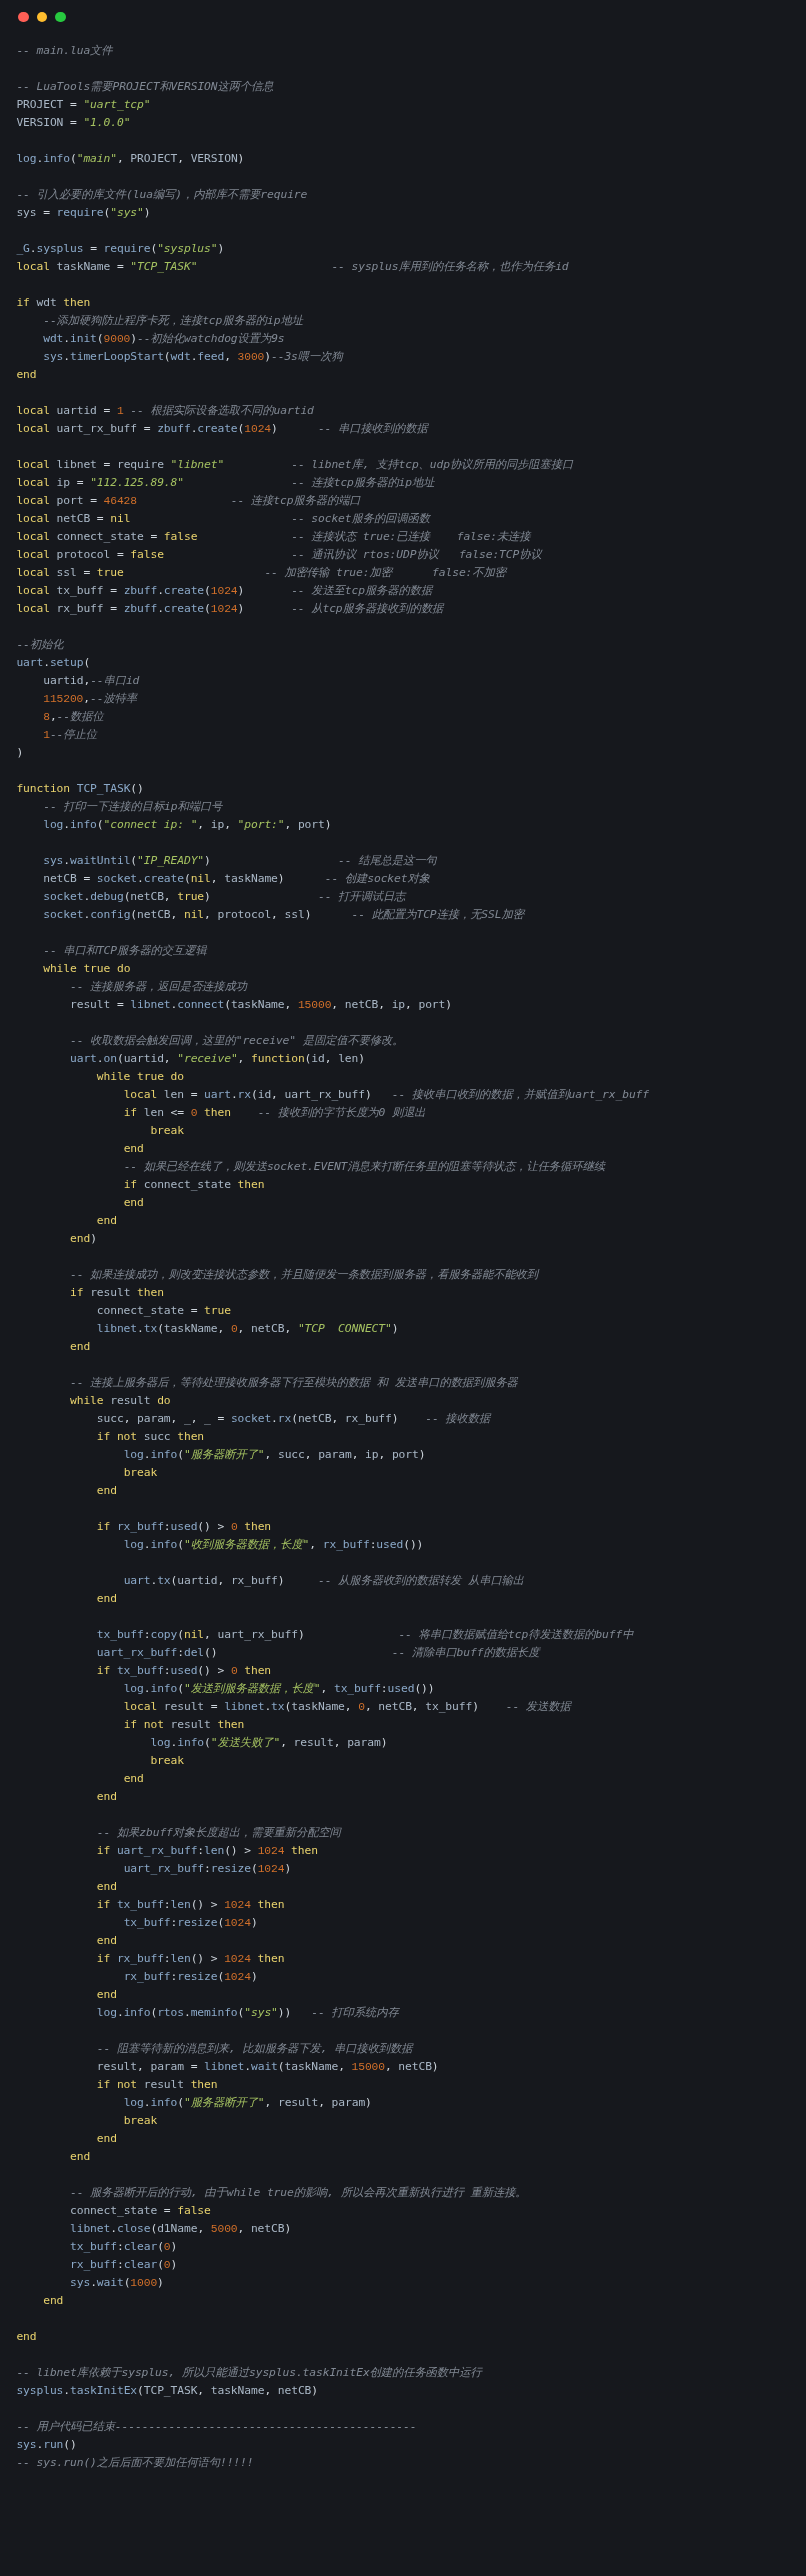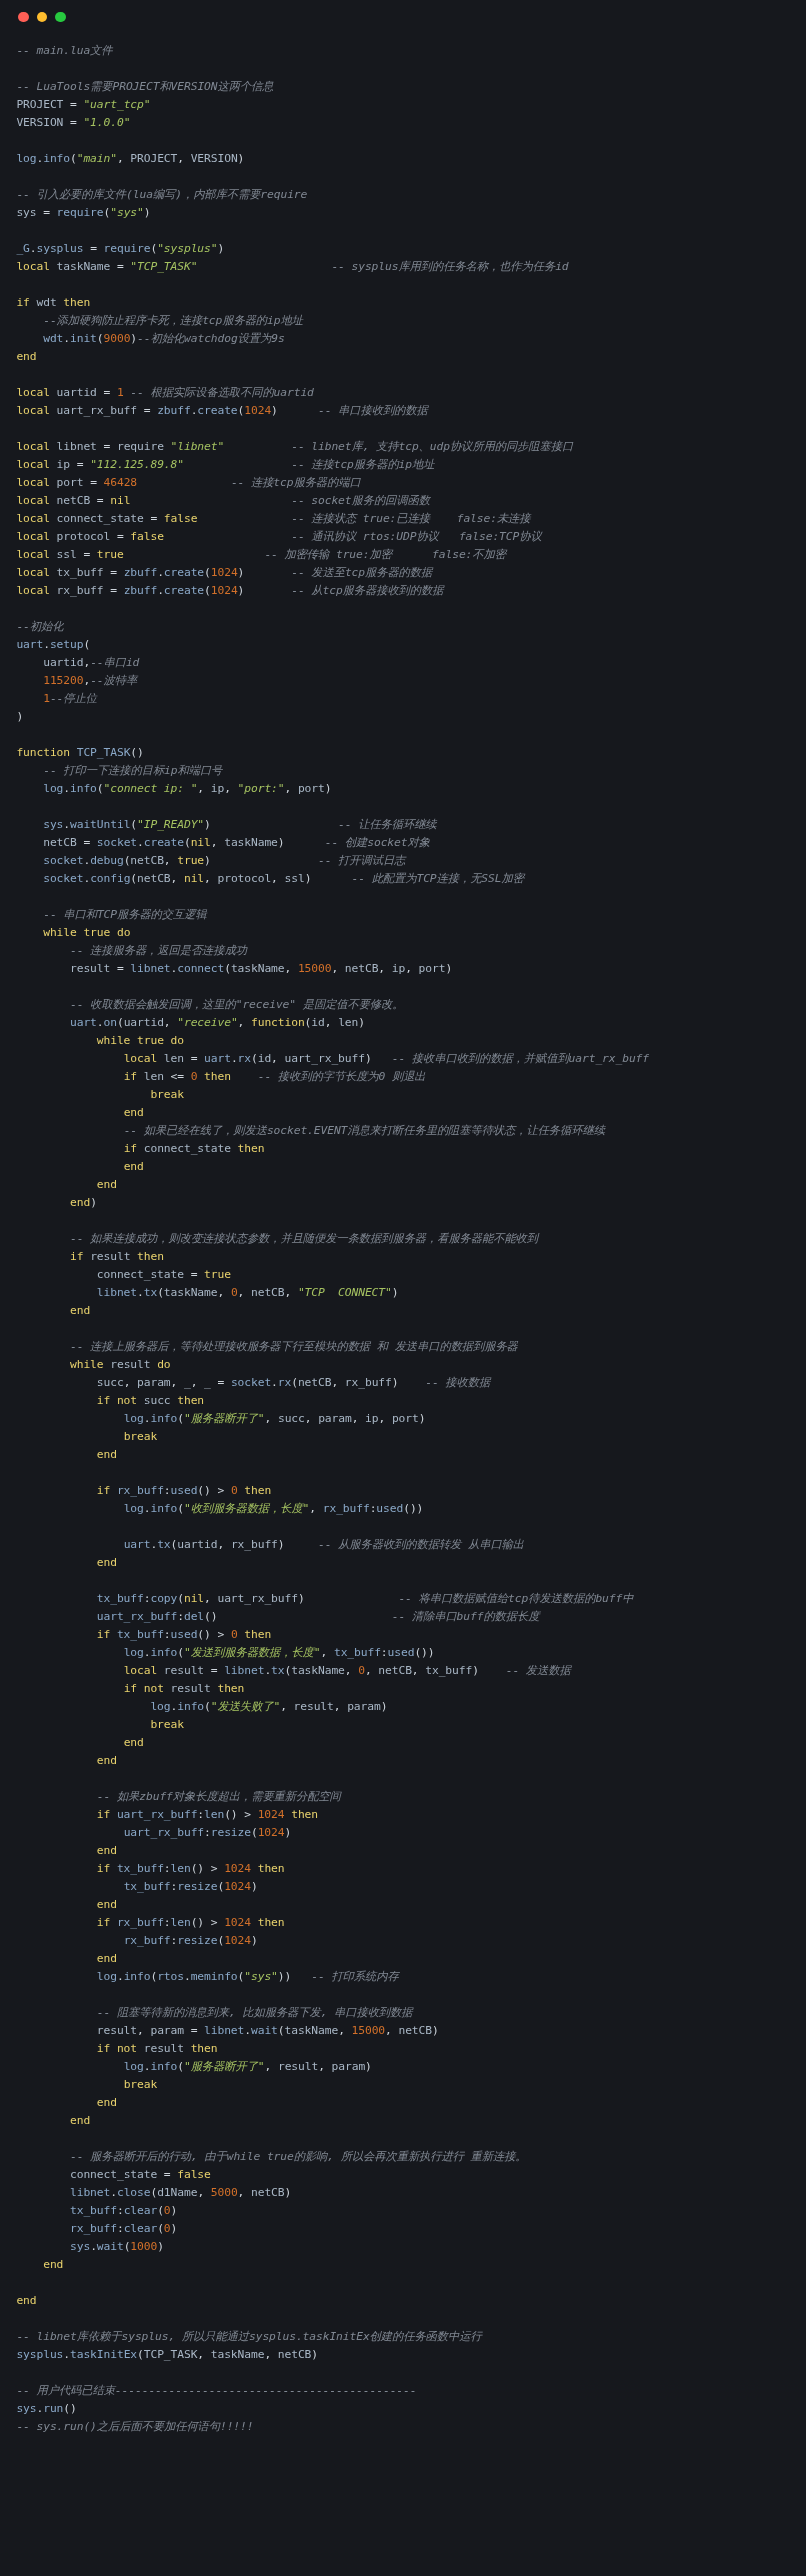--- a/index.html
+++ b/index.html
@@ -48,21 +48,21 @@
     font-size: 11.3px;
     line-height: 18px;
     height: 18px;
     letter-spacing: -0.1px;
     color: #a9b7c6;
   }
   
   .c   { color: #808893; font-style: italic; }            
   .kw  { color: #e8d26d; }                                  
   .str { color: #a5c261; font-style: italic; }             
-  .num { color: #d2702a; }                                  
+  .num { color: #d2702a; font-family: Liberation Mono, monospace; }                                  
   .fn  { color: #8aa8c8; }                                  
   .id  { color: #a9b7c6; }
   .op  { color: #cfd6dd; }
 </style>
 </head>
 <body>
 
 <div id="window">
 
   <div id="titlebar">
@@ -82,47 +82,49 @@
       <div class="line">&nbsp;</div>
       <div class="line"><span class="c">-- 引入必要的库文件(lua编写)，内部库不需要require</span></div>
       <div class="line"><span class="id">sys</span> <span class="op">=</span> <span class="fn">require</span><span class="op">(</span><span class="str">"sys"</span><span class="op">)</span></div>
       <div class="line">&nbsp;</div>
       <div class="line"><span class="fn">_G</span><span class="op">.</span><span class="fn">sysplus</span> <span class="op">=</span> <span class="fn">require</span><span class="op">(</span><span class="str">"sysplus"</span><span class="op">)</span></div>
       <div class="line"><span class="kw">local</span> <span class="id">taskName</span> <span class="op">=</span> <span class="str">"TCP_TASK"</span>                    <span class="c">-- sysplus库用到的任务名称，也作为任务id</span></div>
       <div class="line">&nbsp;</div>
       <div class="line"><span class="kw">if</span> <span class="id">wdt</span> <span class="kw">then</span></div>
       <div class="line">    <span class="c">--添加硬狗防止程序卡死，连接tcp服务器的ip地址</span></div>
       <div class="line">    <span class="fn">wdt</span><span class="op">.</span><span class="fn">init</span><span class="op">(</span><span class="num">9000</span><span class="op">)</span><span class="c">--初始化watchdog设置为9s</span></div>
+      <div class="line">    <span class="fn">sys</span><span class="op">.</span><span class="fn">timerLoopStart</span><span class="op">(</span><span class="fn">wdt</span><span class="op">.</span><span class="fn">feed</span><span class="op">,</span> <span class="num">3000</span><span class="op">)</span><span class="c">--3s喂一次狗</span></div>
       <div class="line"><span class="kw">end</span></div>
       <div class="line">&nbsp;</div>
       <div class="line"><span class="kw">local</span> <span class="id">uartid</span> <span class="op">=</span> <span class="num">1</span> <span class="c">-- 根据实际设备选取不同的uartid</span></div>
       <div class="line"><span class="kw">local</span> <span class="id">uart_rx_buff</span> <span class="op">=</span> <span class="fn">zbuff</span><span class="op">.</span><span class="fn">create</span><span class="op">(</span><span class="num">1024</span><span class="op">)</span>      <span class="c">-- 串口接收到的数据</span></div>
       <div class="line">&nbsp;</div>
       <div class="line"><span class="kw">local</span> <span class="id">libnet</span> <span class="op">=</span> <span class="id">require</span> <span class="str">"libnet"</span>          <span class="c">-- libnet库, 支持tcp、udp协议所用的同步阻塞接口</span></div>
       <div class="line"><span class="kw">local</span> <span class="id">ip</span> <span class="op">=</span> <span class="str">"112.125.89.8"</span>                <span class="c">-- 连接tcp服务器的ip地址</span></div>
       <div class="line"><span class="kw">local</span> <span class="id">port</span> <span class="op">=</span> <span class="num">46428</span>              <span class="c">-- 连接tcp服务器的端口</span></div>
       <div class="line"><span class="kw">local</span> <span class="id">netCB</span> <span class="op">=</span> <span class="kw">nil</span>                        <span class="c">-- socket服务的回调函数</span></div>
       <div class="line"><span class="kw">local</span> <span class="id">connect_state</span> <span class="op">=</span> <span class="kw">false</span>              <span class="c">-- 连接状态 true:已连接    false:未连接</span></div>
       <div class="line"><span class="kw">local</span> <span class="id">protocol</span> <span class="op">=</span> <span class="kw">false</span>                   <span class="c">-- 通讯协议 rtos:UDP协议   false:TCP协议</span></div>
       <div class="line"><span class="kw">local</span> <span class="id">ssl</span> <span class="op">=</span> <span class="kw">true</span>                     <span class="c">-- 加密传输 true:加密      false:不加密</span></div>
       <div class="line"><span class="kw">local</span> <span class="id">tx_buff</span> <span class="op">=</span> <span class="fn">zbuff</span><span class="op">.</span><span class="fn">create</span><span class="op">(</span><span class="num">1024</span><span class="op">)</span>       <span class="c">-- 发送至tcp服务器的数据</span></div>
       <div class="line"><span class="kw">local</span> <span class="id">rx_buff</span> <span class="op">=</span> <span class="fn">zbuff</span><span class="op">.</span><span class="fn">create</span><span class="op">(</span><span class="num">1024</span><span class="op">)</span>       <span class="c">-- 从tcp服务器接收到的数据</span></div>
       <div class="line">&nbsp;</div>
       <div class="line"><span class="c">--初始化</span></div>
       <div class="line"><span class="fn">uart</span><span class="op">.</span><span class="fn">setup</span><span class="op">(</span></div>
       <div class="line">    <span class="id">uartid</span><span class="op">,</span><span class="c">--串口id</span></div>
       <div class="line">    <span class="num">115200</span><span class="op">,</span><span class="c">--波特率</span></div>
+      <div class="line">    <span class="num">8</span><span class="op">,</span><span class="c">--数据位</span></div>
       <div class="line">    <span class="num">1</span><span class="c">--停止位</span></div>
       <div class="line"><span class="op">)</span></div>
       <div class="line">&nbsp;</div>
       <div class="line"><span class="kw">function</span> <span class="fn">TCP_TASK</span><span class="op">(</span><span class="op">)</span></div>
       <div class="line">    <span class="c">-- 打印一下连接的目标ip和端口号</span></div>
       <div class="line">    <span class="fn">log</span><span class="op">.</span><span class="fn">info</span><span class="op">(</span><span class="str">"connect ip: "</span><span class="op">,</span> <span class="id">ip</span><span class="op">,</span> <span class="str">"port:"</span><span class="op">,</span> <span class="id">port</span><span class="op">)</span></div>
       <div class="line">&nbsp;</div>
-      <div class="line">    <span class="fn">sys</span><span class="op">.</span><span class="fn">waitUntil</span><span class="op">(</span><span class="str">"IP_READY"</span><span class="op">)</span>                   <span class="c">-- 让任务循环继续</span></div>
+      <div class="line">    <span class="fn">sys</span><span class="op">.</span><span class="fn">waitUntil</span><span class="op">(</span><span class="str">"IP_READY"</span><span class="op">)</span>                   <span class="c">-- 结尾总是这一句</span></div>
       <div class="line">    <span class="id">netCB</span> <span class="op">=</span> <span class="fn">socket</span><span class="op">.</span><span class="fn">create</span><span class="op">(</span><span class="kw">nil</span><span class="op">,</span> <span class="id">taskName</span><span class="op">)</span>      <span class="c">-- 创建socket对象</span></div>
       <div class="line">    <span class="fn">socket</span><span class="op">.</span><span class="fn">debug</span><span class="op">(</span><span class="id">netCB</span><span class="op">,</span> <span class="kw">true</span><span class="op">)</span>                <span class="c">-- 打开调试日志</span></div>
       <div class="line">    <span class="fn">socket</span><span class="op">.</span><span class="fn">config</span><span class="op">(</span><span class="id">netCB</span><span class="op">,</span> <span class="kw">nil</span><span class="op">,</span> <span class="id">protocol</span><span class="op">,</span> <span class="id">ssl</span><span class="op">)</span>      <span class="c">-- 此配置为TCP连接，无SSL加密</span></div>
       <div class="line">&nbsp;</div>
       <div class="line">    <span class="c">-- 串口和TCP服务器的交互逻辑</span></div>
       <div class="line">    <span class="kw">while</span> <span class="kw">true</span> <span class="kw">do</span></div>
       <div class="line">        <span class="c">-- 连接服务器，返回是否连接成功</span></div>
       <div class="line">        <span class="id">result</span> <span class="op">=</span> <span class="fn">libnet</span><span class="op">.</span><span class="fn">connect</span><span class="op">(</span><span class="id">taskName</span><span class="op">,</span> <span class="num">15000</span><span class="op">,</span> <span class="id">netCB</span><span class="op">,</span> <span class="id">ip</span><span class="op">,</span> <span class="id">port</span><span class="op">)</span></div>
       <div class="line">&nbsp;</div>
       <div class="line">        <span class="c">-- 收取数据会触发回调，这里的"receive" 是固定值不要修改。</span></div>

